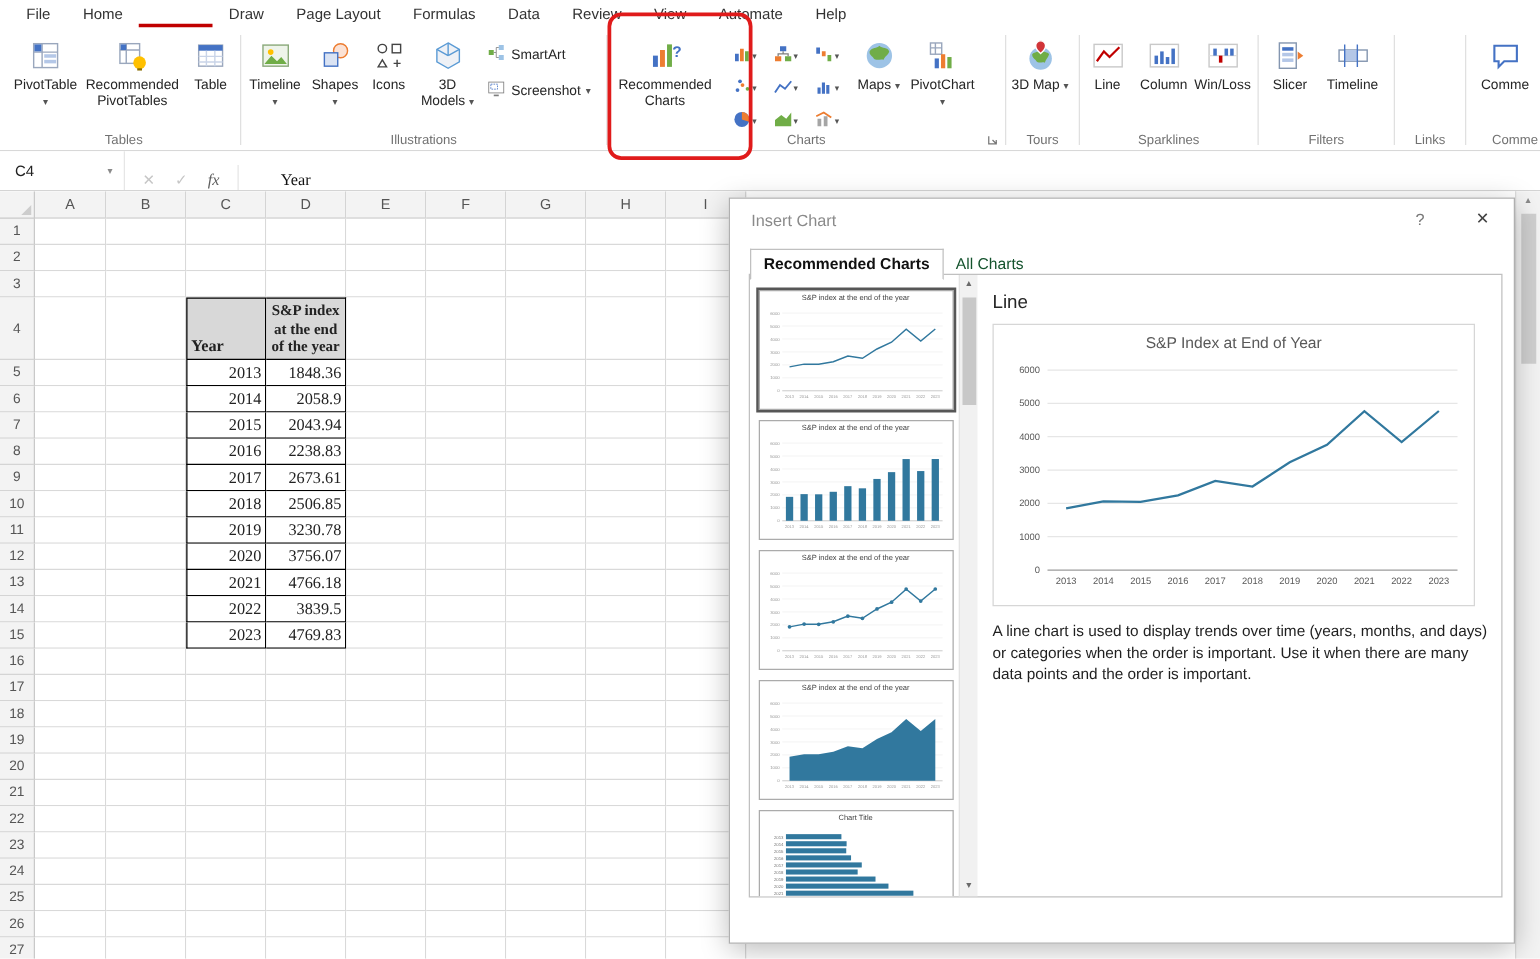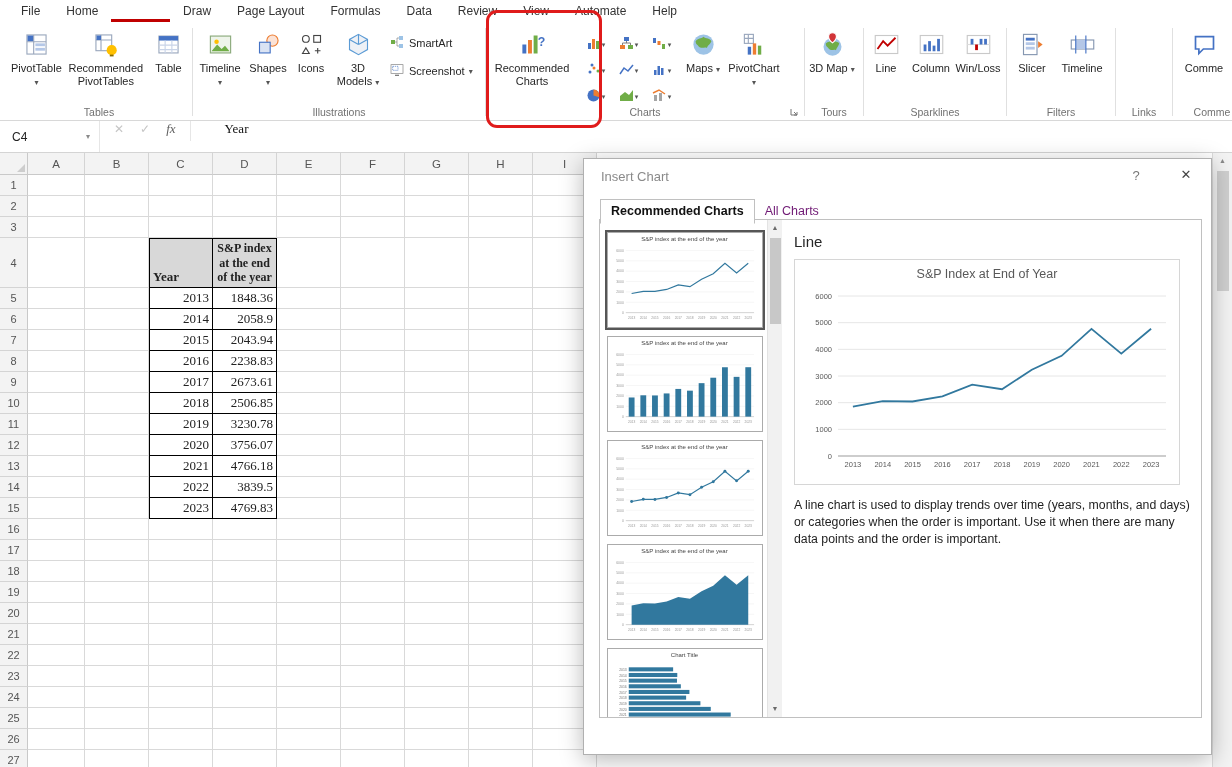--- a/index.html
+++ b/index.html
@@ -29,21 +29,21 @@
   .srow{display:flex;align-items:center;gap:4px;font-size:11px;color:#262626;white-space:nowrap;}
   .srow svg{width:16px;height:16px;}
   .minigrid{display:grid;grid-template-columns:repeat(3,31px);grid-auto-rows:24px;gap:2px;padding:9px 4px 0;}
   .mbtn{display:flex;align-items:center;justify-content:center;gap:1px;}
   .mbtn svg{width:15px;height:15px;}
   .mbtn .chev{font-size:7px;}
   .launcher{position:absolute;right:4px;bottom:3px;width:11px;height:11px;}
   .launcher svg{width:10px;height:10px;}
 
   
-  .fbar{position:absolute;top:121px;left:0;right:0;height:32px;background:#fff;border-bottom:1px solid #d4d4d4;display:flex;align-items:flex-start;}
+  .fbar{position:absolute;top:121px;left:0;right:0;height:32px;background:#fff;border-bottom:1px solid #d4d4d4;display:flex;align-items:flex-end;}
   .namebox{width:100px;height:100%;display:flex;align-items:center;padding-left:12px;font-size:12px;color:#222;position:relative;border-right:1px solid #e6e6e6;}
   .namebox .chev{position:absolute;right:9px;font-size:8px;color:#8a8a8a;}
   .fbtns{display:flex;align-items:center;gap:16px;padding:0 14px;}
   .fx-cancel,.fx-enter{color:#c6c6c6;font-size:12px;}
   .fx-fn{color:#5f5f5f;font-size:13px;font-style:italic;font-family:"Liberation Serif",serif;}
   .fsep{width:1px;height:20px;background:#e6e6e6;}
   .fvalue{padding-left:34px;font-family:"Liberation Serif",serif;font-size:13px;color:#111;}
 
   
   .sheet{position:absolute;top:153px;left:0;right:0;bottom:0;background:#fff;overflow:hidden;z-index:1;}
@@ -69,21 +69,21 @@
 
   
   .annotation{position:absolute;left:486px;top:10px;width:116px;height:118px;border:3px solid #e01b1b;border-radius:11px;z-index:40;pointer-events:none;}
 
   
   .dialog{position:absolute;left:583px;top:158px;width:629px;height:597px;background:#fff;border:1px solid #b0b0b0;box-shadow:0 5px 22px rgba(0,0,0,.28);z-index:20;}
   .dlg-title{height:34px;position:relative;display:flex;align-items:center;padding-left:17px;font-size:13px;color:#8a8a8a;}
   .dlg-help{position:absolute;right:66px;top:9px;font-size:13px;color:#777;width:18px;text-align:center;cursor:default;}
   .dlg-close{position:absolute;right:14px;top:8px;font-size:13px;color:#444;width:22px;text-align:center;cursor:default;}
   .dlg-tabs{position:absolute;top:40px;left:16px;display:flex;align-items:flex-end;z-index:3;}
-  .dtab{font-size:12.5px;color:#701a75;padding:4px 10px 5px;cursor:default;}
+  .dtab{font-size:12.5px;color:#14532d;padding:4px 10px 5px;cursor:default;}
   .dtab.active{font-weight:700;color:#111;background:#fff;border:1px solid #c0c0c0;border-bottom:1px solid #fff;margin-bottom:-1px;}
   .dlg-content{position:absolute;left:15px;right:9px;top:60px;height:499px;border:1px solid #c0c0c0;background:#fff;}
   .thumb-list{position:absolute;left:3px;top:0;bottom:0;width:163px;overflow:hidden;padding-top:12px;}
   .thumb{width:156px;height:96px;margin:0 auto 8px;border:1px solid #ababab;background:#fff;cursor:default;}
   .thumb.selected{outline:2px solid #565656;}
   .ttitle{font-size:6px;color:#444;text-align:center;padding-top:3px;height:13px;overflow:hidden;}
   .thumb svg{display:block;width:148px;height:78px;margin:0 auto;}
   .dscroll{position:absolute;left:167px;top:0;bottom:0;width:15px;background:#f1f1f1;border-left:1px solid #e3e3e3;}
   .dscroll .sarrow{height:16px;font-size:7px;color:#6a6a6a;text-align:center;line-height:16px;}
   .dscroll .sarrow.down{position:absolute;bottom:0;width:100%;}

